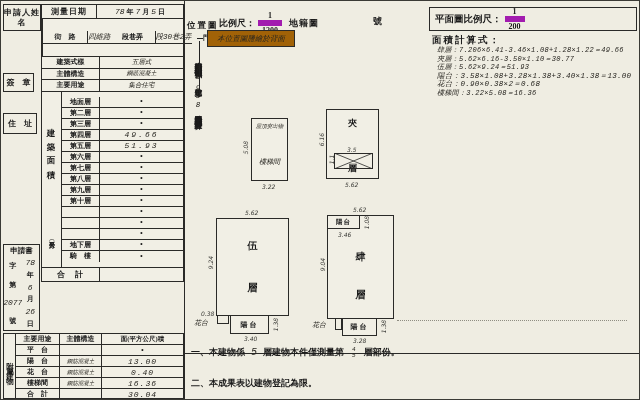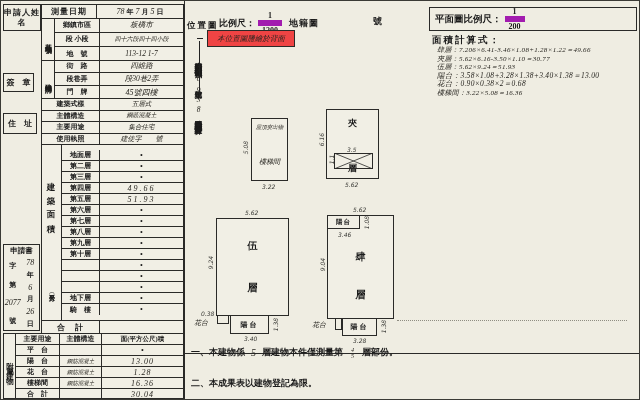--- a/index.html
+++ b/index.html
@@ -1,21 +1,21 @@
 <!DOCTYPE html>
 <html><head>
 <meta charset="utf-8">
 <style>
   html,body{margin:0;padding:0}
   #page{position:relative;width:640px;height:400px;background:#efede2;overflow:hidden;
         border:1px solid #3a3a35;box-sizing:border-box;
         font-family:"Liberation Serif","DejaVu Serif",serif;color:#1b1b1b}
   .abs{position:absolute;box-sizing:border-box}
   .printed{font-family:"Liberation Serif","DejaVu Serif",serif;font-weight:700;color:#1b1b1b}
-  .hand{font-family:Liberation Serif, serif;font-style:italic;color:#26241f}
+  .hand{font-family:Liberation Mono, monospace;font-style:italic;color:#26241f}
   .bx{border:1px solid #2a2a28}
   .bb{border-bottom:1px solid #2a2a28}
   .br{border-right:1px solid #2a2a28}
   .row{display:flex;align-items:center;box-sizing:border-box}
   .cell{display:flex;align-items:center;justify-content:center;box-sizing:border-box;
         overflow:hidden;white-space:nowrap}
   .vtext{writing-mode:vertical-rl;text-orientation:upright;letter-spacing:1px}
   .dim{font-family:"DejaVu Sans",sans-serif;font-style:italic;font-size:6px;color:#3a3a36}
   .dimv{transform:rotate(-90deg);transform-origin:center}
   .dot{font-size:8px}
@@ -70,41 +70,24 @@
       <div class="cell" style="flex:1;height:100%;gap:2px">
         <span class="hand" style="font-size:8px">78</span>
         <span class="printed lbl7">年</span>
         <span class="hand" style="font-size:8px">7</span>
         <span class="printed lbl7">月</span>
         <span class="hand" style="font-size:8px">5</span>
         <span class="printed lbl7">日</span>
       </div>
     </div>
 
-    <div class="row bb" style="height:42px">
-      <div class="cell br printed vtext" style="width:13px;height:100%;font-size:7px">基地地號</div>
-      <div style="flex:1;display:flex;flex-direction:column">
-        <div class="row bb" style="height:14px">
-          <div class="cell br printed lbl7" style="width:45px;height:100%">鄉鎮市區</div>
-          <div class="cell hand" style="flex:1;height:100%;font-size:7.5px">板橋市</div>
-        </div>
-        <div class="row bb" style="height:14px">
-          <div class="cell br printed lbl7" style="width:45px;height:100%">段 小段</div>
-          <div class="cell hand" style="flex:1;height:100%;font-size:6px">四十六段四十四小段</div>
-        </div>
-        <div class="row" style="height:14px">
-          <div class="cell br printed lbl7" style="width:45px;height:100%">地　號</div>
-          <div class="cell hand" style="flex:1;height:100%;font-size:7.5px">113-12 1-7</div>
-        </div>
-      </div>
-    </div>
 
     <div class="row bb" style="height:38px">
       <div class="cell br printed vtext" style="width:13px;height:100%;font-size:7px">建物門牌</div>
-      <div style="flex:1;display:flex;flex-direction:column">
+      <div style="flex:1;display:flex;flex-direction:row">
         <div class="row bb" style="height:12.6px">
           <div class="cell br printed lbl7" style="width:45px;height:100%">街　路</div>
           <div class="cell hand" style="flex:1;height:100%;font-size:7.5px">四維路</div>
         </div>
         <div class="row bb" style="height:12.6px">
           <div class="cell br printed lbl7" style="width:45px;height:100%">段巷弄</div>
           <div class="cell hand" style="flex:1;height:100%;font-size:7.5px">段30巷2弄</div>
         </div>
         <div class="row" style="height:12.6px">
           <div class="cell br printed lbl7" style="width:45px;height:100%">門　牌</div>
@@ -118,26 +101,20 @@
       <div class="cell hand" style="flex:1;height:100%;font-size:6.5px">五層式</div>
     </div>
     <div class="row bb" style="height:11.5px">
       <div class="cell br printed lbl7" style="width:58px;height:100%">主體構造</div>
       <div class="cell hand" style="flex:1;height:100%;font-size:6px">鋼筋混凝土</div>
     </div>
     <div class="row bb" style="height:11.5px">
       <div class="cell br printed lbl7" style="width:58px;height:100%">主要用途</div>
       <div class="cell hand" style="flex:1;height:100%;font-size:6.5px">集合住宅</div>
     </div>
-    <div class="row bb" style="height:11.5px">
-      <div class="cell br printed lbl7" style="width:58px;height:100%">使用執照</div>
-      <div class="cell" style="flex:1;height:100%">
-          <span class="hand" style="font-size:7px">建使字　　號</span>
-        </div>
-    </div>
 
     <div class="row bb" style="height:176px">
       <div class="cell br" style="width:20px;height:100%;flex-direction:column;justify-content:space-around">
         <span class="printed vtext" style="font-size:8.5px;letter-spacing:14px">建築面積</span>
         <span class="printed vtext" style="font-size:6px;letter-spacing:0">（平方公尺）</span>
       </div>
       <div style="flex:1;display:flex;flex-direction:column">
         <div class="row bb" style="height:11px">
             <div class="cell br printed lbl7" style="width:38px;height:100%">地面層</div>
             <div class="cell dot" style="flex:1;height:100%">•</div>
@@ -220,21 +197,21 @@
         <div class="cell dot" style="flex:1;height:100%">•</div>
       </div>
       <div class="row bb" style="flex:1">
         <div class="cell br printed lbl7" style="width:44px;height:100%">陽　台</div>
         <div class="cell br hand" style="width:42px;height:100%;font-size:5.5px">鋼筋混凝土</div>
         <div class="cell hand" style="flex:1;height:100%;font-size:8px;letter-spacing:1px">13.00</div>
       </div>
       <div class="row bb" style="flex:1">
         <div class="cell br printed lbl7" style="width:44px;height:100%">花　台</div>
         <div class="cell br hand" style="width:42px;height:100%;font-size:5.5px">鋼筋混凝土</div>
-        <div class="cell hand" style="flex:1;height:100%;font-size:8px;letter-spacing:1px">1.28</div>
+        <div class="cell hand" style="flex:1;height:100%;font-size:8px;letter-spacing:1px">0.40</div>
       </div>
       <div class="row bb" style="flex:1">
         <div class="cell br printed lbl7" style="width:44px;height:100%">樓梯間</div>
         <div class="cell br hand" style="width:42px;height:100%;font-size:5.5px">鋼筋混凝土</div>
         <div class="cell hand" style="flex:1;height:100%;font-size:8px;letter-spacing:1px">16.36</div>
       </div>
       <div class="row" style="flex:1">
         <div class="cell br printed lbl7" style="width:44px;height:100%">合　計</div>
         <div class="cell br" style="width:42px;height:100%"></div>
         <div class="cell hand" style="flex:1;height:100%;font-size:8px;letter-spacing:1px">30.04</div>
@@ -255,21 +232,21 @@
   <div class="abs row" style="left:218px;top:11px">
     <span class="printed" style="font-size:9px">比例尺：</span>
     <span class="frac" style="font-size:8px">
       <span>1</span>
       <span class="den">1200</span>
     </span>
     <span class="printed" style="font-size:9px;margin-left:4px;letter-spacing:1px">地籍圖</span>
   </div>
   <div class="abs printed" style="left:372px;top:14px;font-size:9px">號</div>
 
-  <div class="abs bx cell" style="left:206px;top:29px;width:88px;height:17px;background:#ef4444">
+  <div class="abs bx cell" style="left:206px;top:29px;width:88px;height:17px;background:#a16207">
     <span class="hand" style="font-size:7.5px">本位置圖謄繪於背面</span>
   </div>
 
   <div class="abs bx row" style="left:428px;top:6px;width:208px;height:24px;padding-left:5px">
     <span class="printed" style="font-size:9.5px">平面圖比例尺：</span>
     <span class="frac" style="font-size:8px">
       <span>1</span>
       <span class="den">200</span>
     </span>
   </div>

